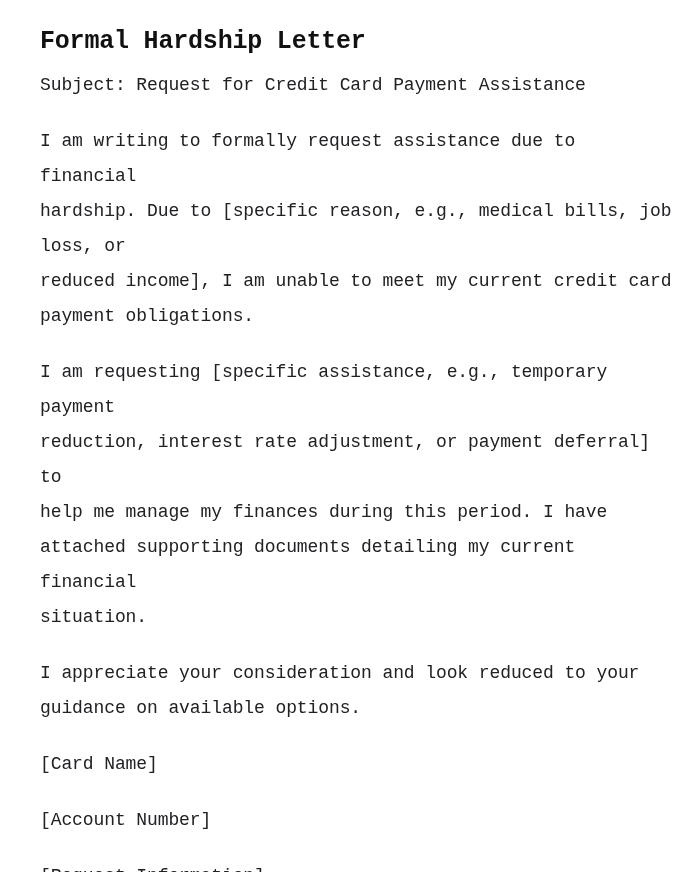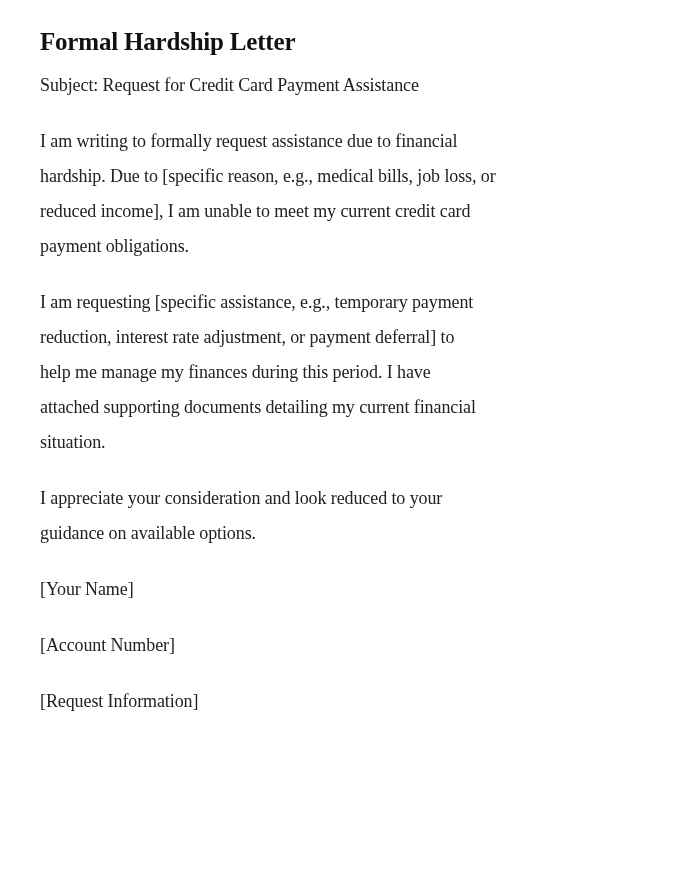--- a/index.html
+++ b/index.html
@@ -7,21 +7,21 @@
     padding: 0;
     background: #ffffff;
   }
   .page {
     position: relative;
     width: 700px;
     height: 872px;
     box-sizing: border-box;
     padding: 26px 20px 16px 40px;
     background: #ffffff;
-    font-family: Liberation Serif, serif;
+    font-family: Liberation Mono, monospace;
     overflow: hidden;
   }
   .doc-title {
     margin: 0 0 10px 0;
     font-size: 25px;
     line-height: 32px;
     font-weight: 700;
     color: #111111;
     letter-spacing: -0.2px;
   }
@@ -54,19 +54,19 @@
   <p class="doc-paragraph">I am requesting [specific assistance, e.g., temporary payment
 reduction, interest rate adjustment, or payment deferral] to
 help me manage my finances during this period. I have
 attached supporting documents detailing my current financial
 situation.</p>
 
   <p class="doc-paragraph">I appreciate your consideration and look reduced to your
 guidance on available options.</p>
 
 
-  <p class="doc-paragraph">[Your Name]</p>
+  <p class="doc-paragraph">[Card Name]</p>
 
   <p class="doc-paragraph">[Account Number]</p>
 
   <p class="doc-paragraph">[Request Information]</p>
 
 </main>
 
 </body></html>

